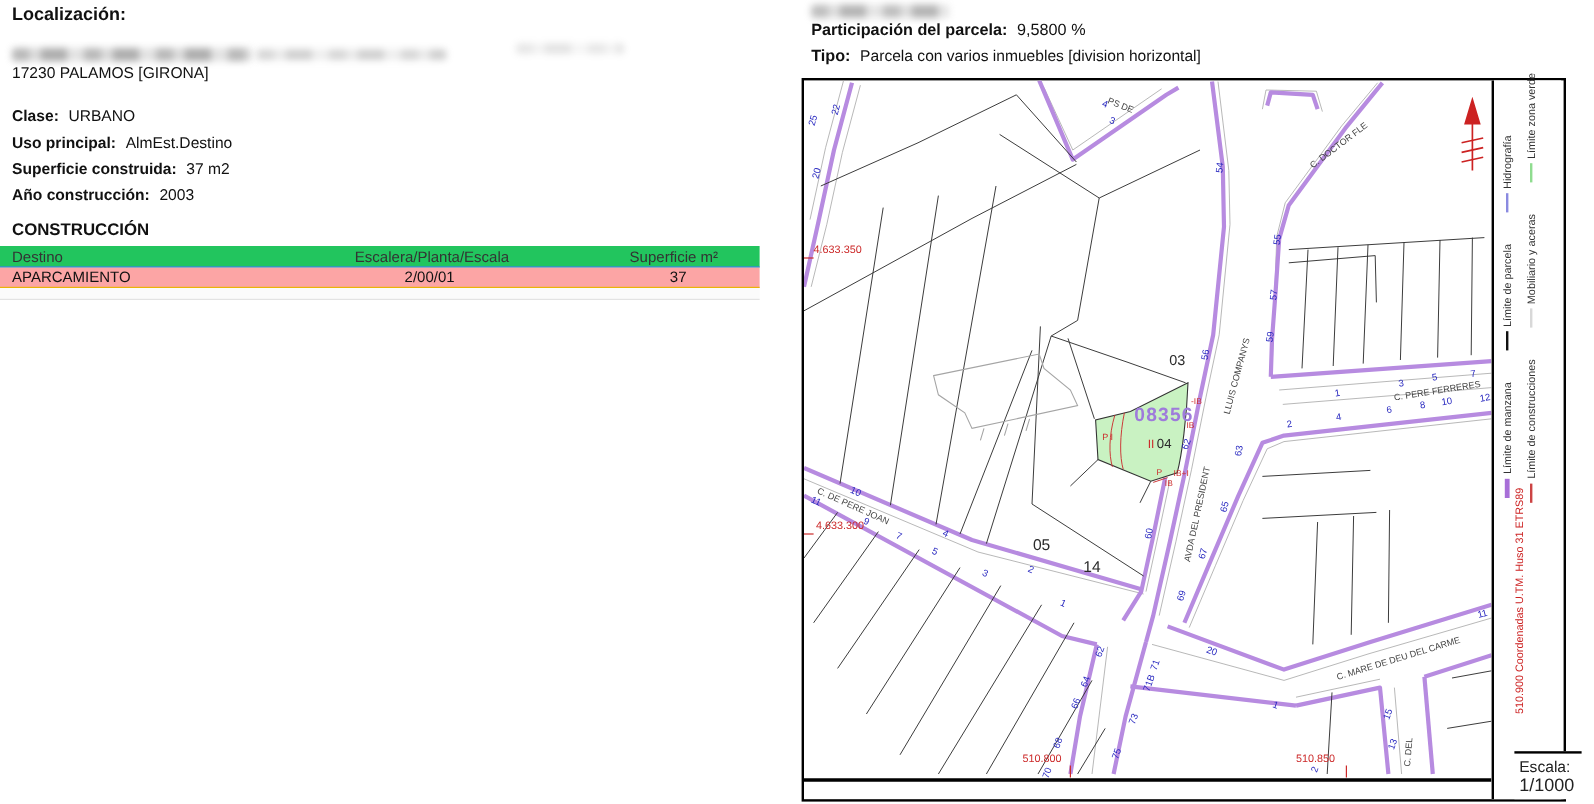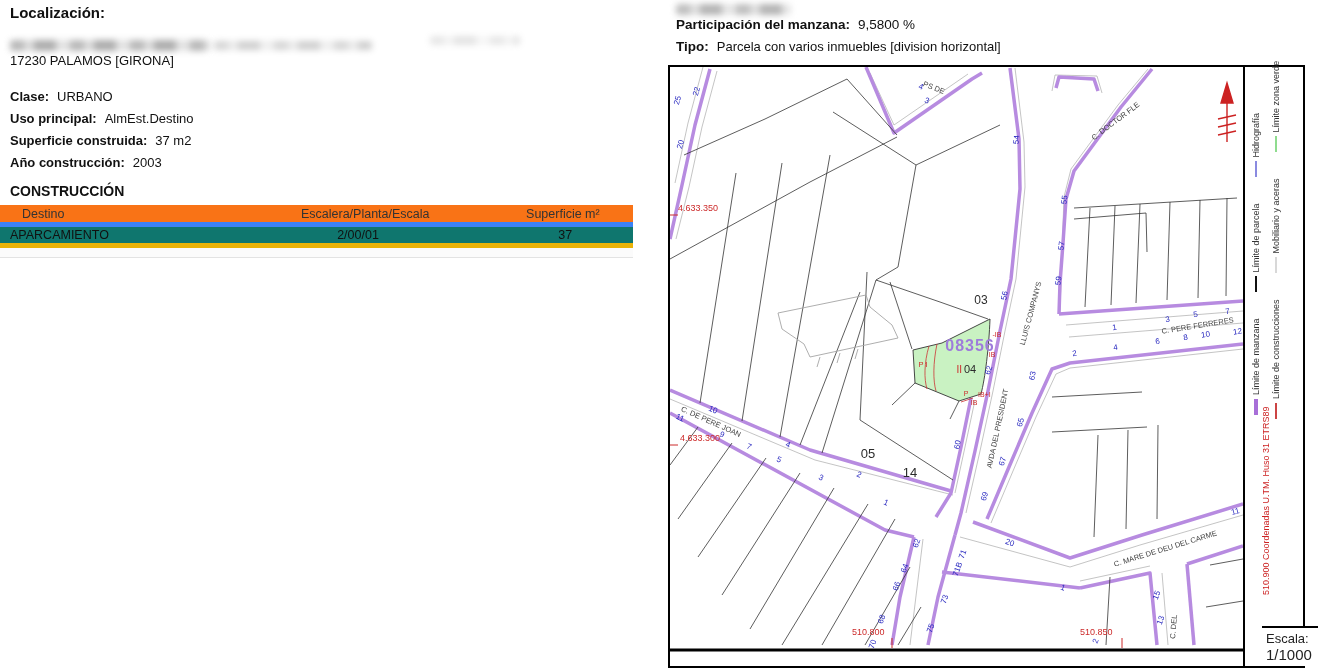--- a/index.html
+++ b/index.html
@@ -10,22 +10,22 @@
   .fs13{font-size:13px;}
   .fs14{font-size:14px;}
   .fs15{font-size:15px;}
   .lbl-row{position:absolute;font-size:13px;color:#111;white-space:nowrap;}
   .lbl-row .val{margin-left:8px;font-weight:normal;}
   .blur-blob{position:absolute;border-radius:3px;filter:blur(3px);
      background:repeating-linear-gradient(90deg,#8a8a8a 0 14px,#c2c2c2 14px 24px,#777 24px 46px,#cfcfcf 46px 60px);}
   
   .ctable{position:absolute;left:0;top:205px;width:633px;font-size:12.5px;}
   .crow{display:flex;align-items:center;}
-  .chead{background:#f97316;color:#333;height:17px;border-bottom:5px solid #3b82f6;padding-left:12px;}
-  .cdata{background:#0f766e;height:16px;border-bottom:5px solid #eab308;gap:16px;}
+  .chead{background:#22c55e;color:#333;height:17px;border-bottom:1px solid #3b82f6;}
+  .cdata{background:#fca5a5;height:16px;border-bottom:1px solid #eab308;gap:16px;}
   .cempty{background:#fbfbfb;height:9px;border-bottom:1px solid #e3e3e3;}
   .c1{width:230px;padding-left:10px;box-sizing:border-box;}
   .c2{width:260px;text-align:center;}
   .c3{width:143px;text-align:center;}
   
   .map-box{position:absolute;left:668px;top:65px;width:637px;height:603px;
      border:2px solid #000;box-sizing:border-box;background:#fff;}
   .legend-strip{position:absolute;left:573px;top:0;width:58px;height:599px;
      border-left:2px solid #000;box-sizing:border-box;background:#fff;}
   .rot-line{position:absolute;transform:rotate(-90deg);transform-origin:0 0;
@@ -85,21 +85,21 @@
         <div class="c1">APARCAMIENTO</div>
         <div class="c2">2/00/01</div>
         <div class="c3">37</div>
       </div>
       <div class="crow cempty"></div>
     </div>
   </div>
 
   <div class="blur-blob" style="left:676px;top:4px;width:115px;height:11px;opacity:.55;"></div>
   <div class="lbl-row" style="left:676px;top:17px;font-size:13.5px;">
-    <span class="b">Participación del manzana:</span><span class="val">9,5800 %</span>
+    <span class="b">Participación del parcela:</span><span class="val">9,5800 %</span>
   </div>
   <div class="lbl-row" style="left:676px;top:39px;font-size:13px;">
     <span class="b" style="font-size:13.5px;">Tipo:</span><span class="val">Parcela con varios inmuebles [division horizontal]</span>
   </div>
 
   <div class="map-box">
 
     <svg width="573" height="599" viewBox="0 0 573 599">
 
       <g stroke="#aaaaaa" stroke-width="0.7" fill="none">

